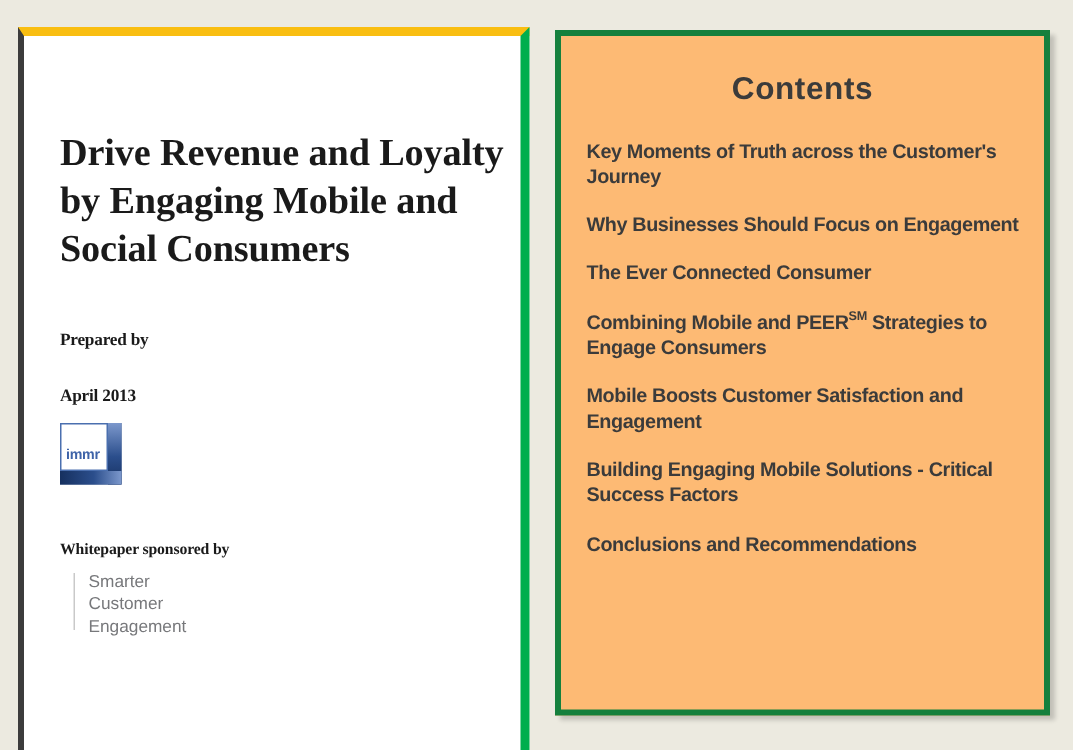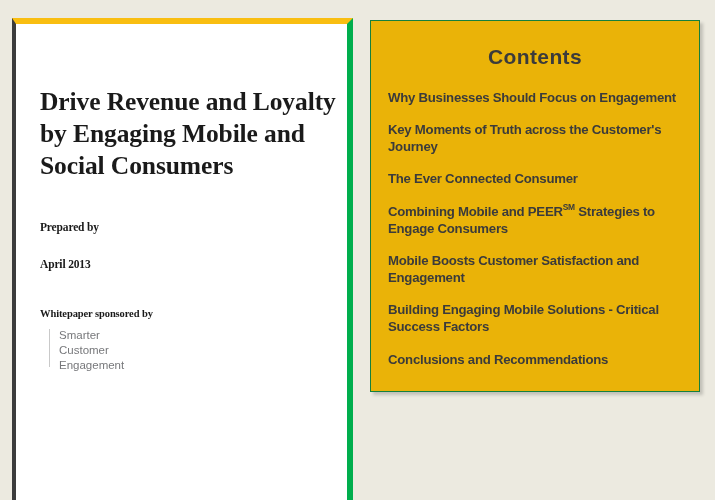--- a/index.html
+++ b/index.html
@@ -175,23 +175,23 @@
     padding-top: 1px;
     white-space: pre-line;
   }
 
   
   #contents-panel {
     position: absolute;
     left: 370px;
     top: 20px;
     width: 330px;
-    height: 372px;
-    background: #eab308;
-    border: 1px solid #15803d;
+    height: 457px;
+    background: #fdba74;
+    border: 4px solid #15803d;
     box-sizing: border-box;
     box-shadow: 3px 3px 3px rgba(0,0,0,0.18);
   }
   #contents-inner {
     padding: 24px 17px 0 17px;
   }
   #contents-heading {
     text-align: center;
     font-family: "Liberation Sans", sans-serif;
     font-weight: bold;
@@ -224,42 +224,48 @@
   <div id="cover-panel">
     <div id="cover-inner">
 
       <h1 id="cover-title">Drive Revenue and Loyalty by Engaging Mobile and Social Consumers</h1>
 
       <div class="meta-line" id="prepared-by-label">Prepared by</div>
 
 
       <div class="meta-line" id="date-line">April 2013</div>
 
+      <div id="immr-logo">
+        <div id="immr-logo-grad"></div>
+        <div id="immr-logo-grad-b"></div>
+        <div id="immr-logo-face"></div>
+        <div id="immr-logo-text">immr</div>
+      </div>
 
       <div id="sponsor-label">Whitepaper sponsored by</div>
 
       <div id="mize-lockup">
 
 
         <div id="mize-divider"></div>
 
         <div id="mize-tagline">Smarter
 Customer
 Engagement</div>
       </div>
 
     </div>
   </div>
 
   <div id="contents-panel">
     <div id="contents-inner">
       <div id="contents-heading">Contents</div>
       <div id="toc-list">
+          <div class="toc-item"><span>Key Moments of Truth across the Customer's Journey</span></div>
           <div class="toc-item"><span>Why Businesses Should Focus on Engagement</span></div>
-          <div class="toc-item"><span>Key Moments of Truth across the Customer's Journey</span></div>
           <div class="toc-item"><span>The Ever Connected Consumer</span></div>
           <div class="toc-item"><span>Combining Mobile and PEER</span><sup>SM</sup><span> Strategies to Engage Consumers</span></div>
           <div class="toc-item"><span>Mobile Boosts Customer Satisfaction and Engagement</span></div>
           <div class="toc-item"><span>Building Engaging Mobile Solutions - Critical Success Factors</span></div>
           <div class="toc-item"><span>Conclusions and Recommendations</span></div>
         </div>
     </div>
   </div>
 
 </div>

